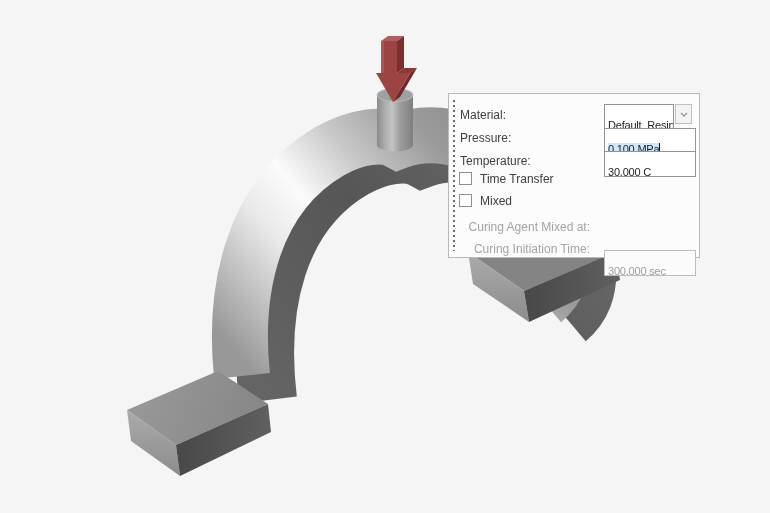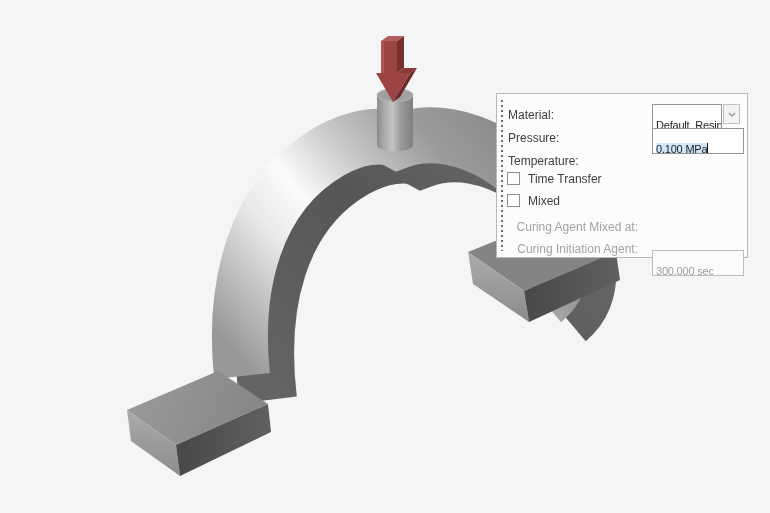--- a/index.html
+++ b/index.html
@@ -7,21 +7,21 @@
     width:770px;height:513px;position:relative;overflow:hidden;
     background:#f5f5f5;
     font-family:"Liberation Sans", sans-serif;
   }
   #scene{position:absolute;left:0;top:0;}
 
   
   .panel{
     position:absolute;left:448px;top:93px;width:252px;height:165px;
     background:#fcfcfc;border:1px solid #b9b9b9;box-sizing:border-box;
-    font-size:12px;color:#404040;margin-left:48px;
+    font-size:12px;color:#404040;
   }
   .grip{
     position:absolute;left:4px;top:6px;bottom:6px;width:2px;
     background-image:repeating-linear-gradient(to bottom,#6e6e6e 0 2px,transparent 2px 5px);
   }
   .lbl{position:absolute;left:11px;white-space:nowrap;line-height:14px;}
   .lbl.dis{color:#a3a3a3;text-align:right;left:1px;width:140px;}
   .fld{
     position:absolute;box-sizing:border-box;background:#ffffff;
     border:1px solid #949494;font-size:11px;color:#1e1e1e;
@@ -120,24 +120,25 @@
   <div class="combo-btn" style="left:226px;top:10px;width:17px;height:20px">
     <svg class="chev" viewBox="0 0 8 5">
       <polyline points="1,1 4,4 7,1" fill="none" stroke="#9a9a9a" stroke-width="1.4"></polyline>
     </svg>
   </div>
 
   <div class="lbl" style="top:37px">Pressure:</div>
   <div class="fld" style="left:155px;top:34px;width:92px;height:19px"><span class="sel">0.100 MPa</span><span class="caret"></span></div>
 
   <div class="lbl" style="top:60px">Temperature:</div>
+  <div class="fld" style="left:155px;top:57px;width:92px;height:19px">30.000 C</div>
 
   <div class="checkbox" style="left:10px;top:78px"></div>
   <div class="lbl" style="left:31px;top:78px">Time Transfer</div>
 
   <div class="checkbox" style="left:10px;top:100px"></div>
   <div class="lbl" style="left:31px;top:100px">Mixed</div>
 
   <div class="lbl dis" style="top:126px">Curing Agent Mixed at:</div>
 
-  <div class="lbl dis" style="top:148px">Curing  Initiation Agent:</div>
+  <div class="lbl dis" style="top:148px">Curing  Initiation Time:</div>
   <div class="fld dis" style="left:155px;top:156px;width:92px;height:19px">300.000 sec</div>
 </div>
 
 </body></html>

